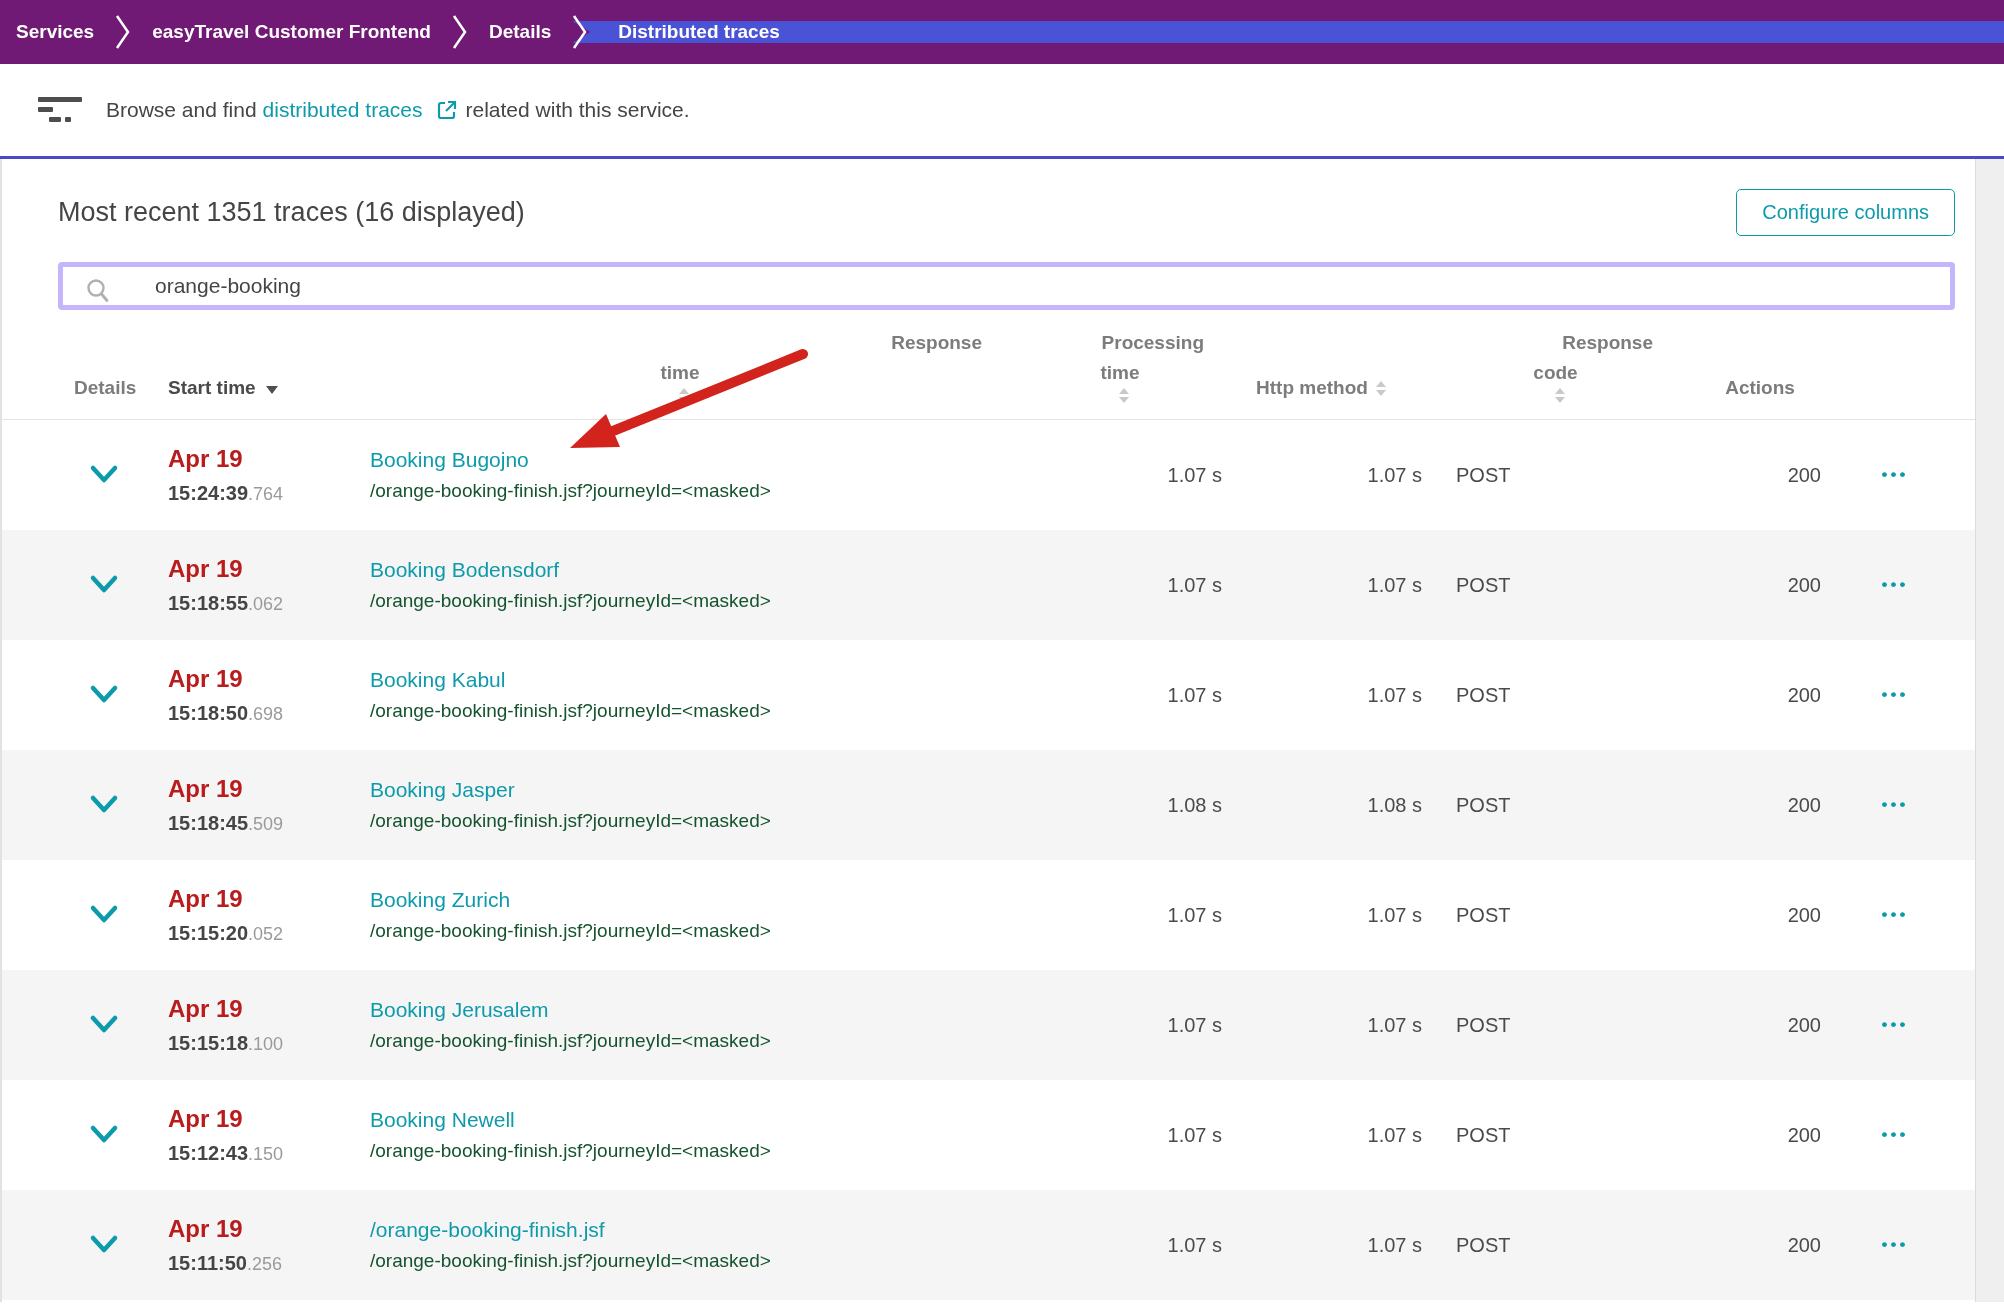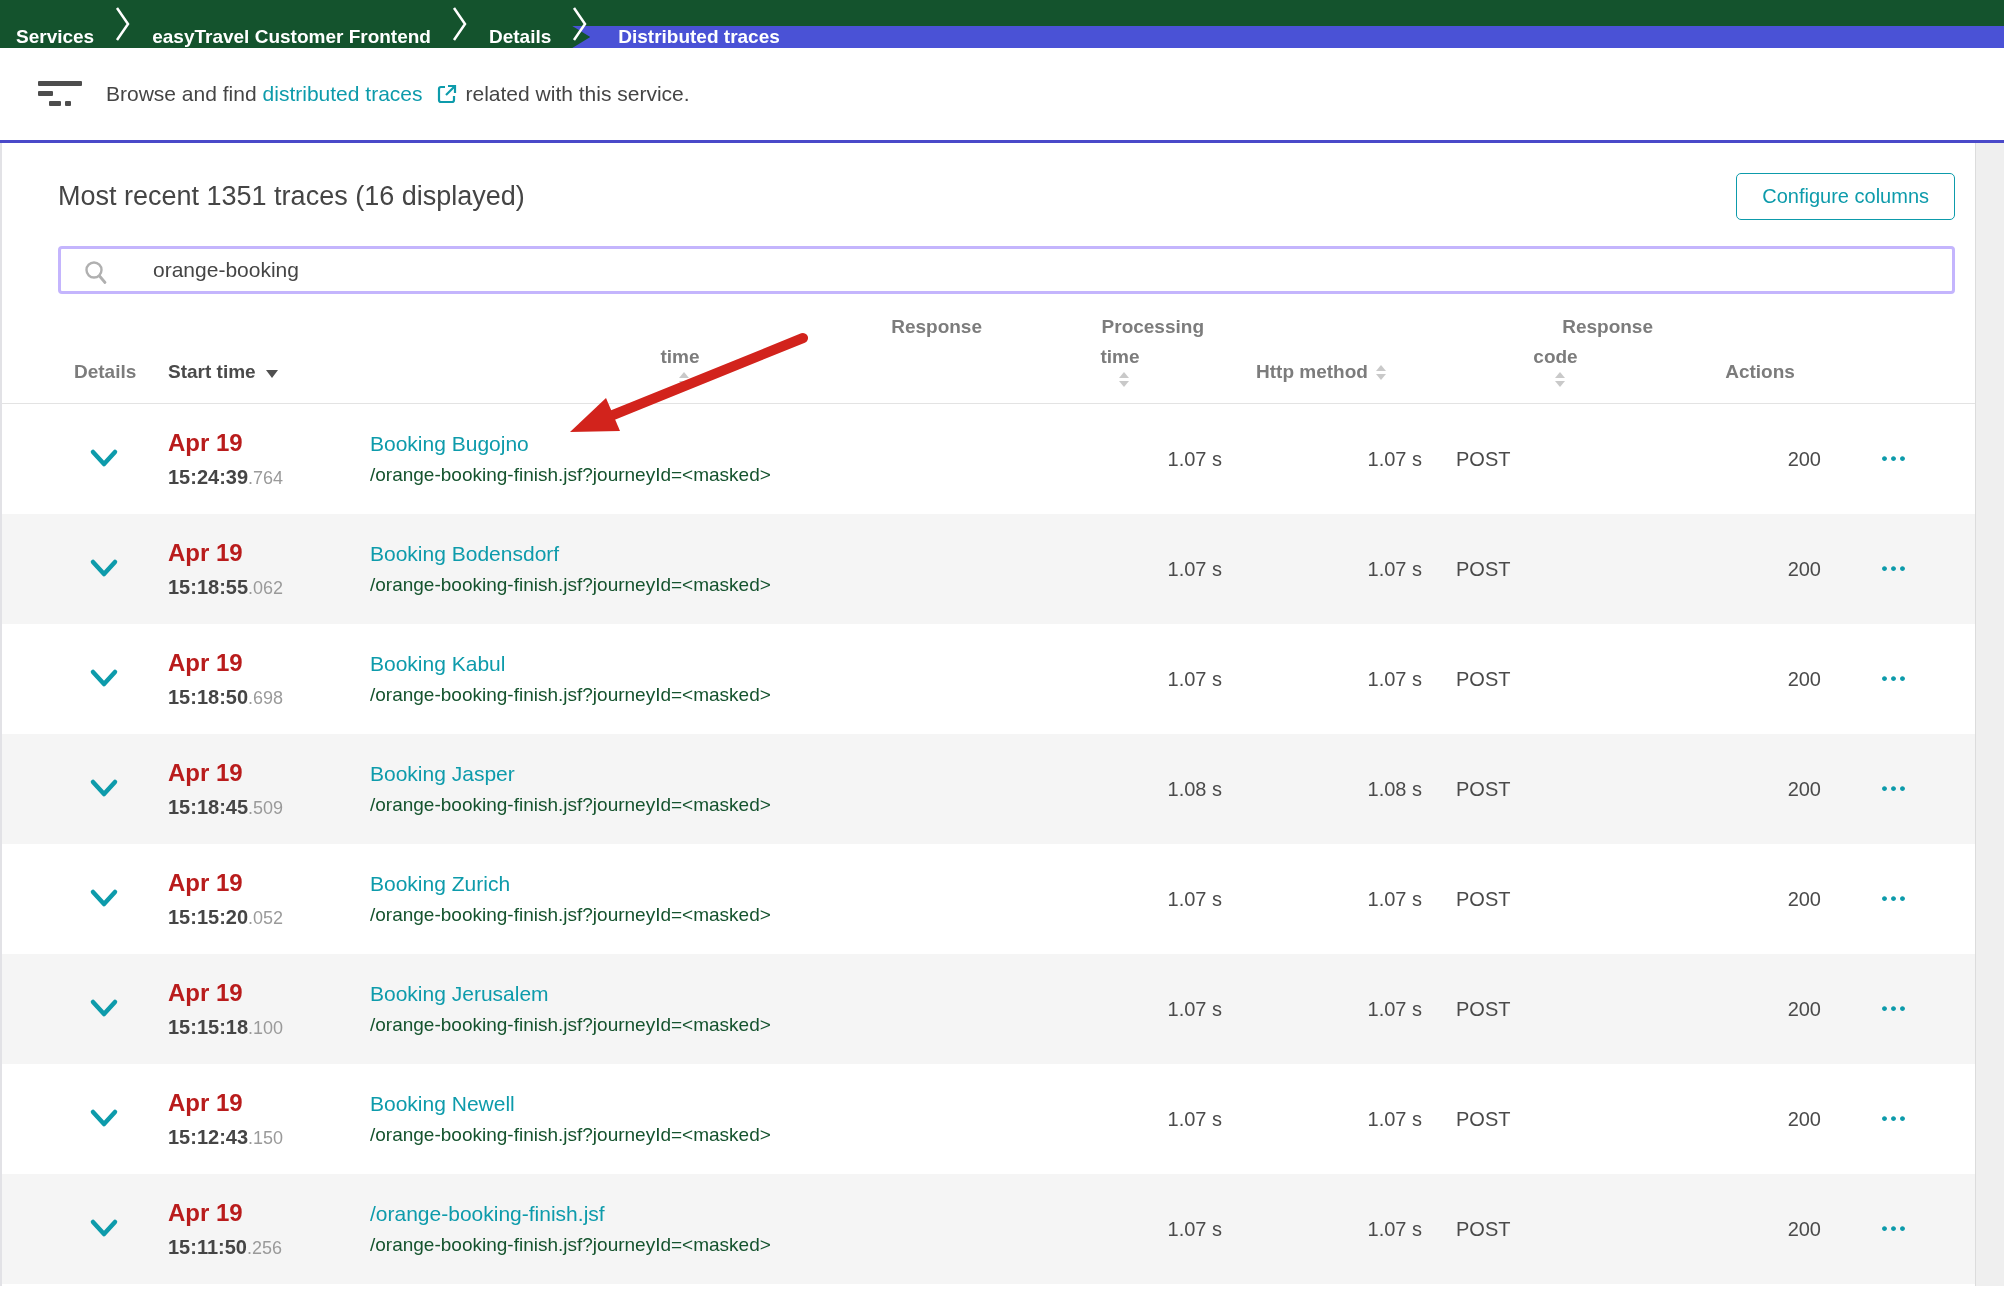--- a/index.html
+++ b/index.html
@@ -5,24 +5,24 @@
   * { box-sizing: border-box; margin: 0; padding: 0; }
   html, body { width: 2004px; height: 1306px; overflow: hidden; }
   body {
     font-family: "Liberation Sans", sans-serif;
     background: #ffffff;
     color: #454545;
   }
 
   
   .breadcrumb {
-    height: 48px;
-    background: #14532d;
-    display: flex;
-    align-items: flex-end;
+    height: 64px;
+    background: #701a75;
+    display: flex;
+    align-items: center;
     color: #ffffff;
   }
   .crumb {
     display: flex;
     align-items: center;
     padding: 0 20px;
     font-size: 19px;
     font-weight: 600;
     white-space: nowrap;
     cursor: pointer;
@@ -90,21 +90,21 @@
     font-size: 20px;
     height: 47px;
     padding: 0 25px;
     cursor: pointer;
   }
 
   .searchbox {
     position: relative;
     margin: 26px 20px 0 56px;
     height: 48px;
-    border: 3px solid #c4b5fd;
+    border: 5px solid #c4b5fd;
     border-radius: 4px;
     background: #fff;
   }
   .searchbox svg { position: absolute; left: 22px; top: 11px; }
   .searchbox input {
     width: 100%;
     height: 100%;
     border: none;
     outline: none;
     background: transparent;

